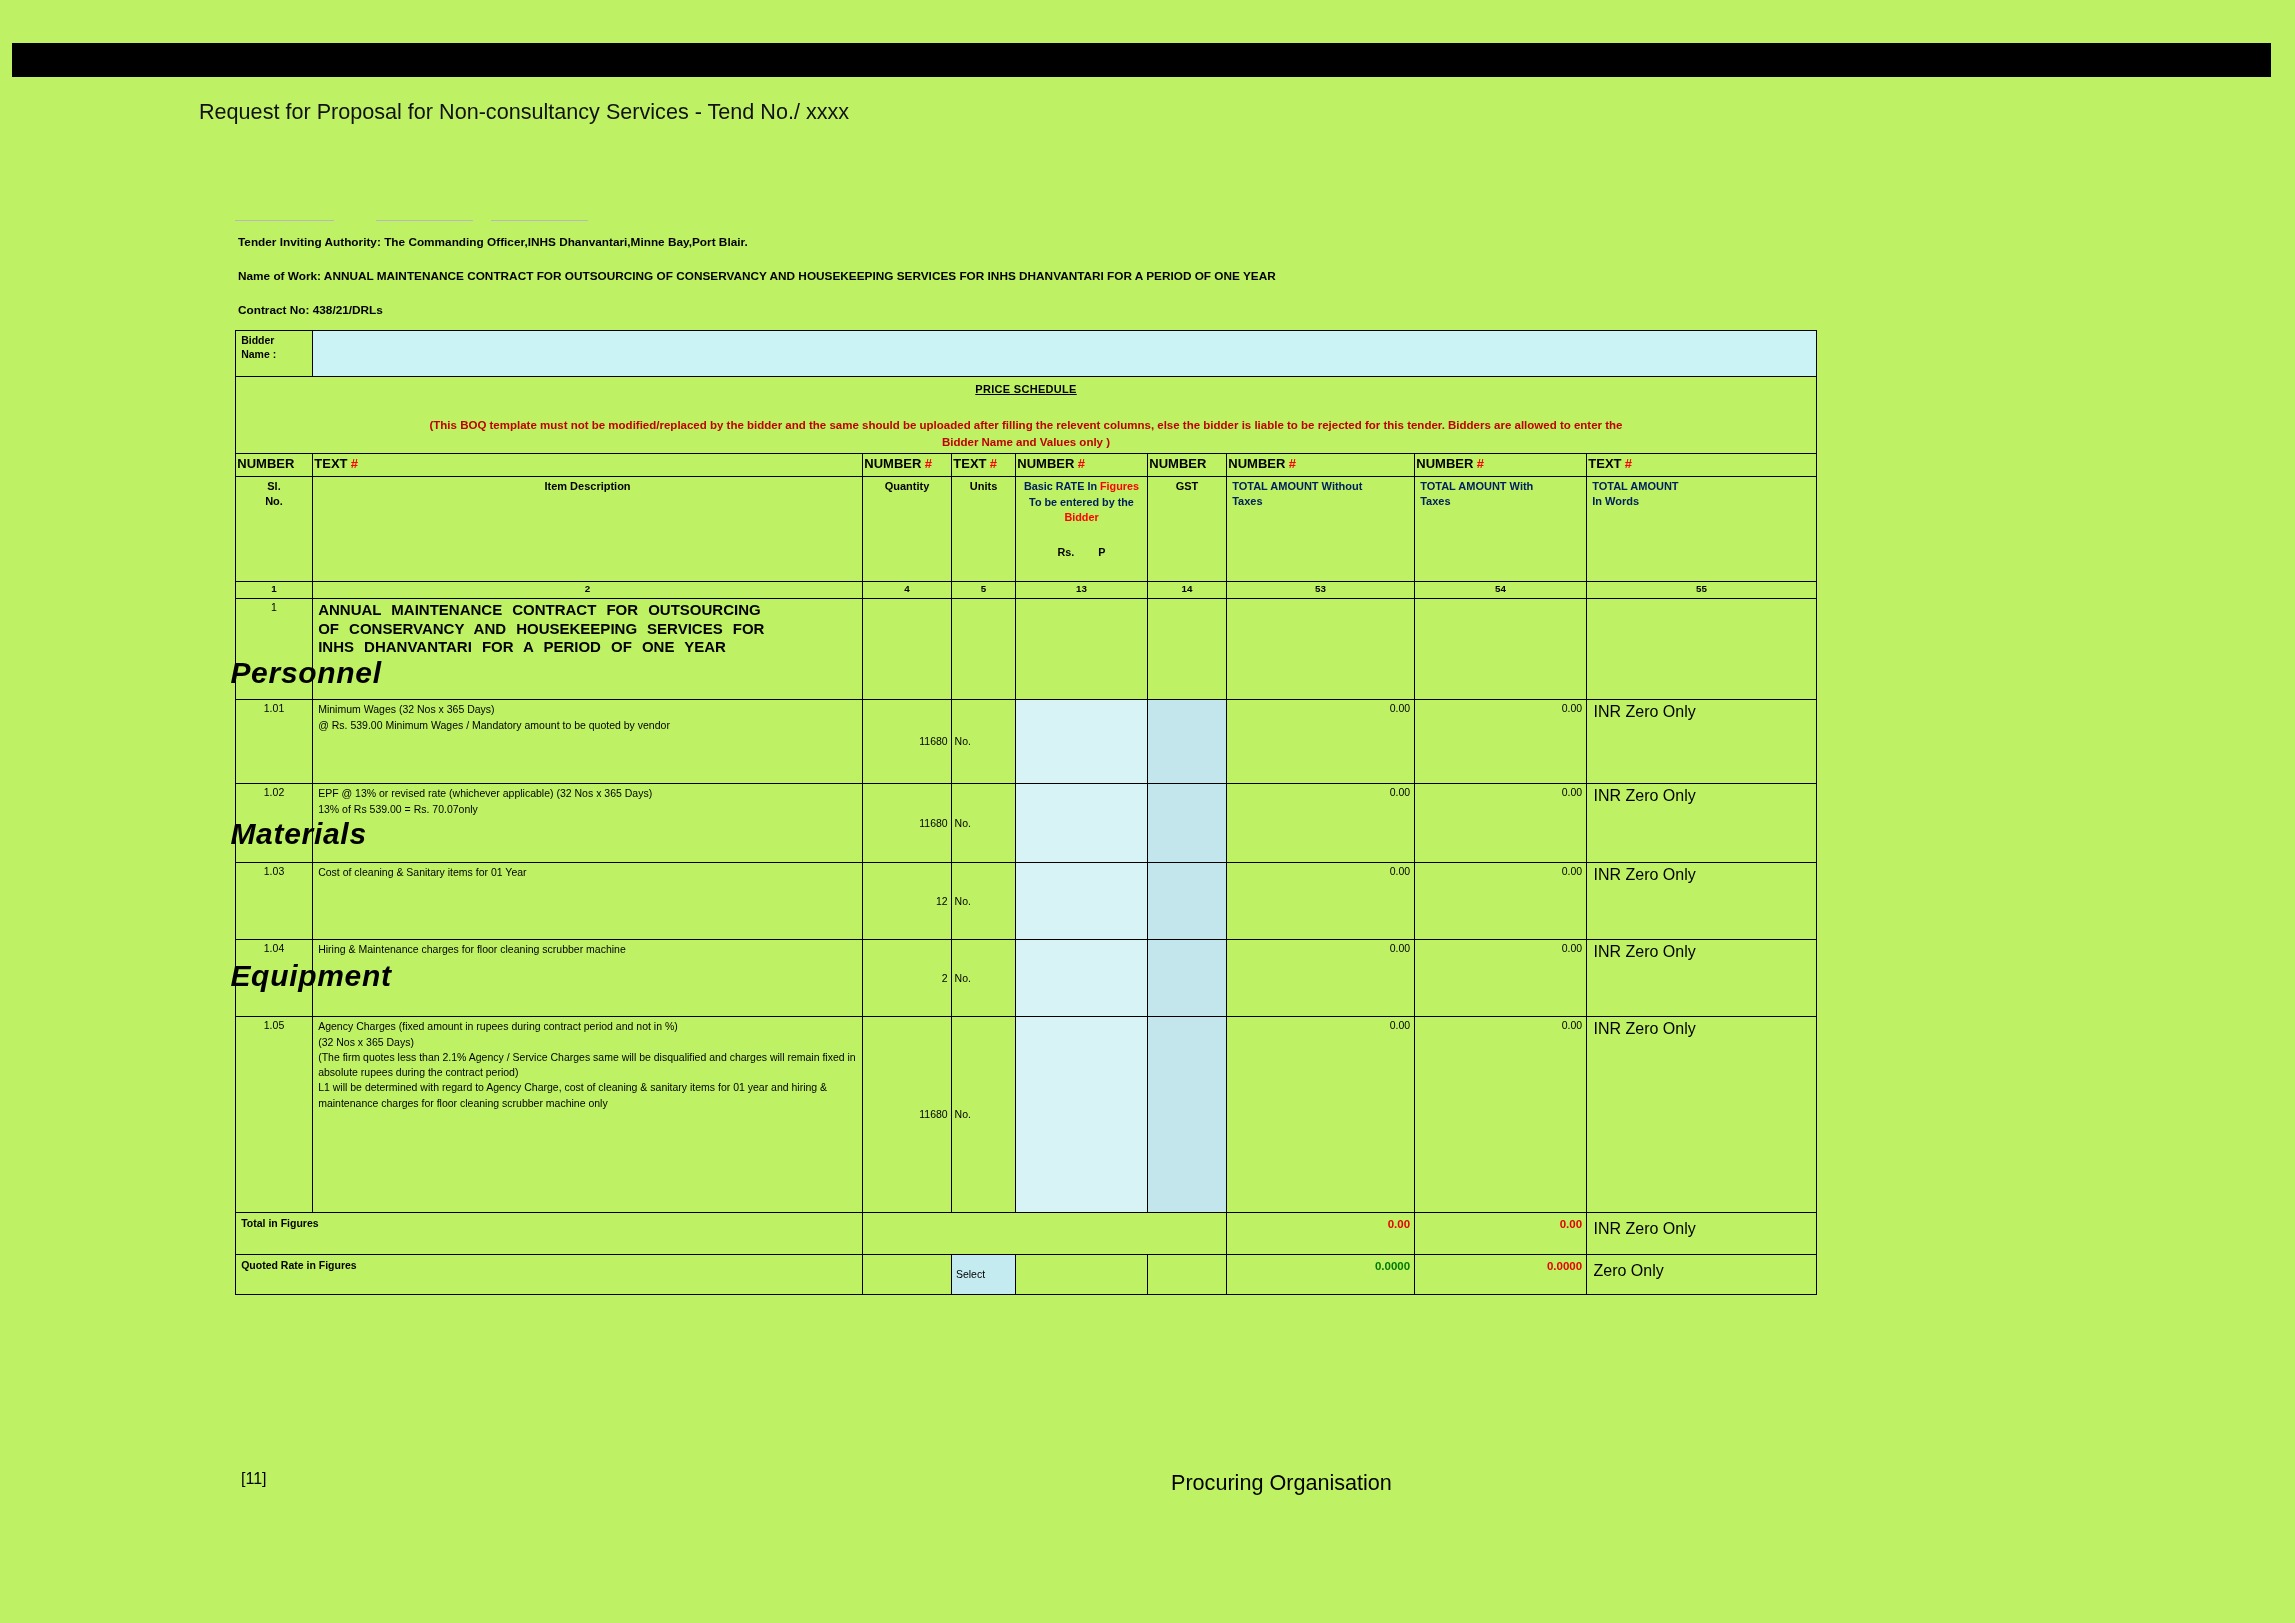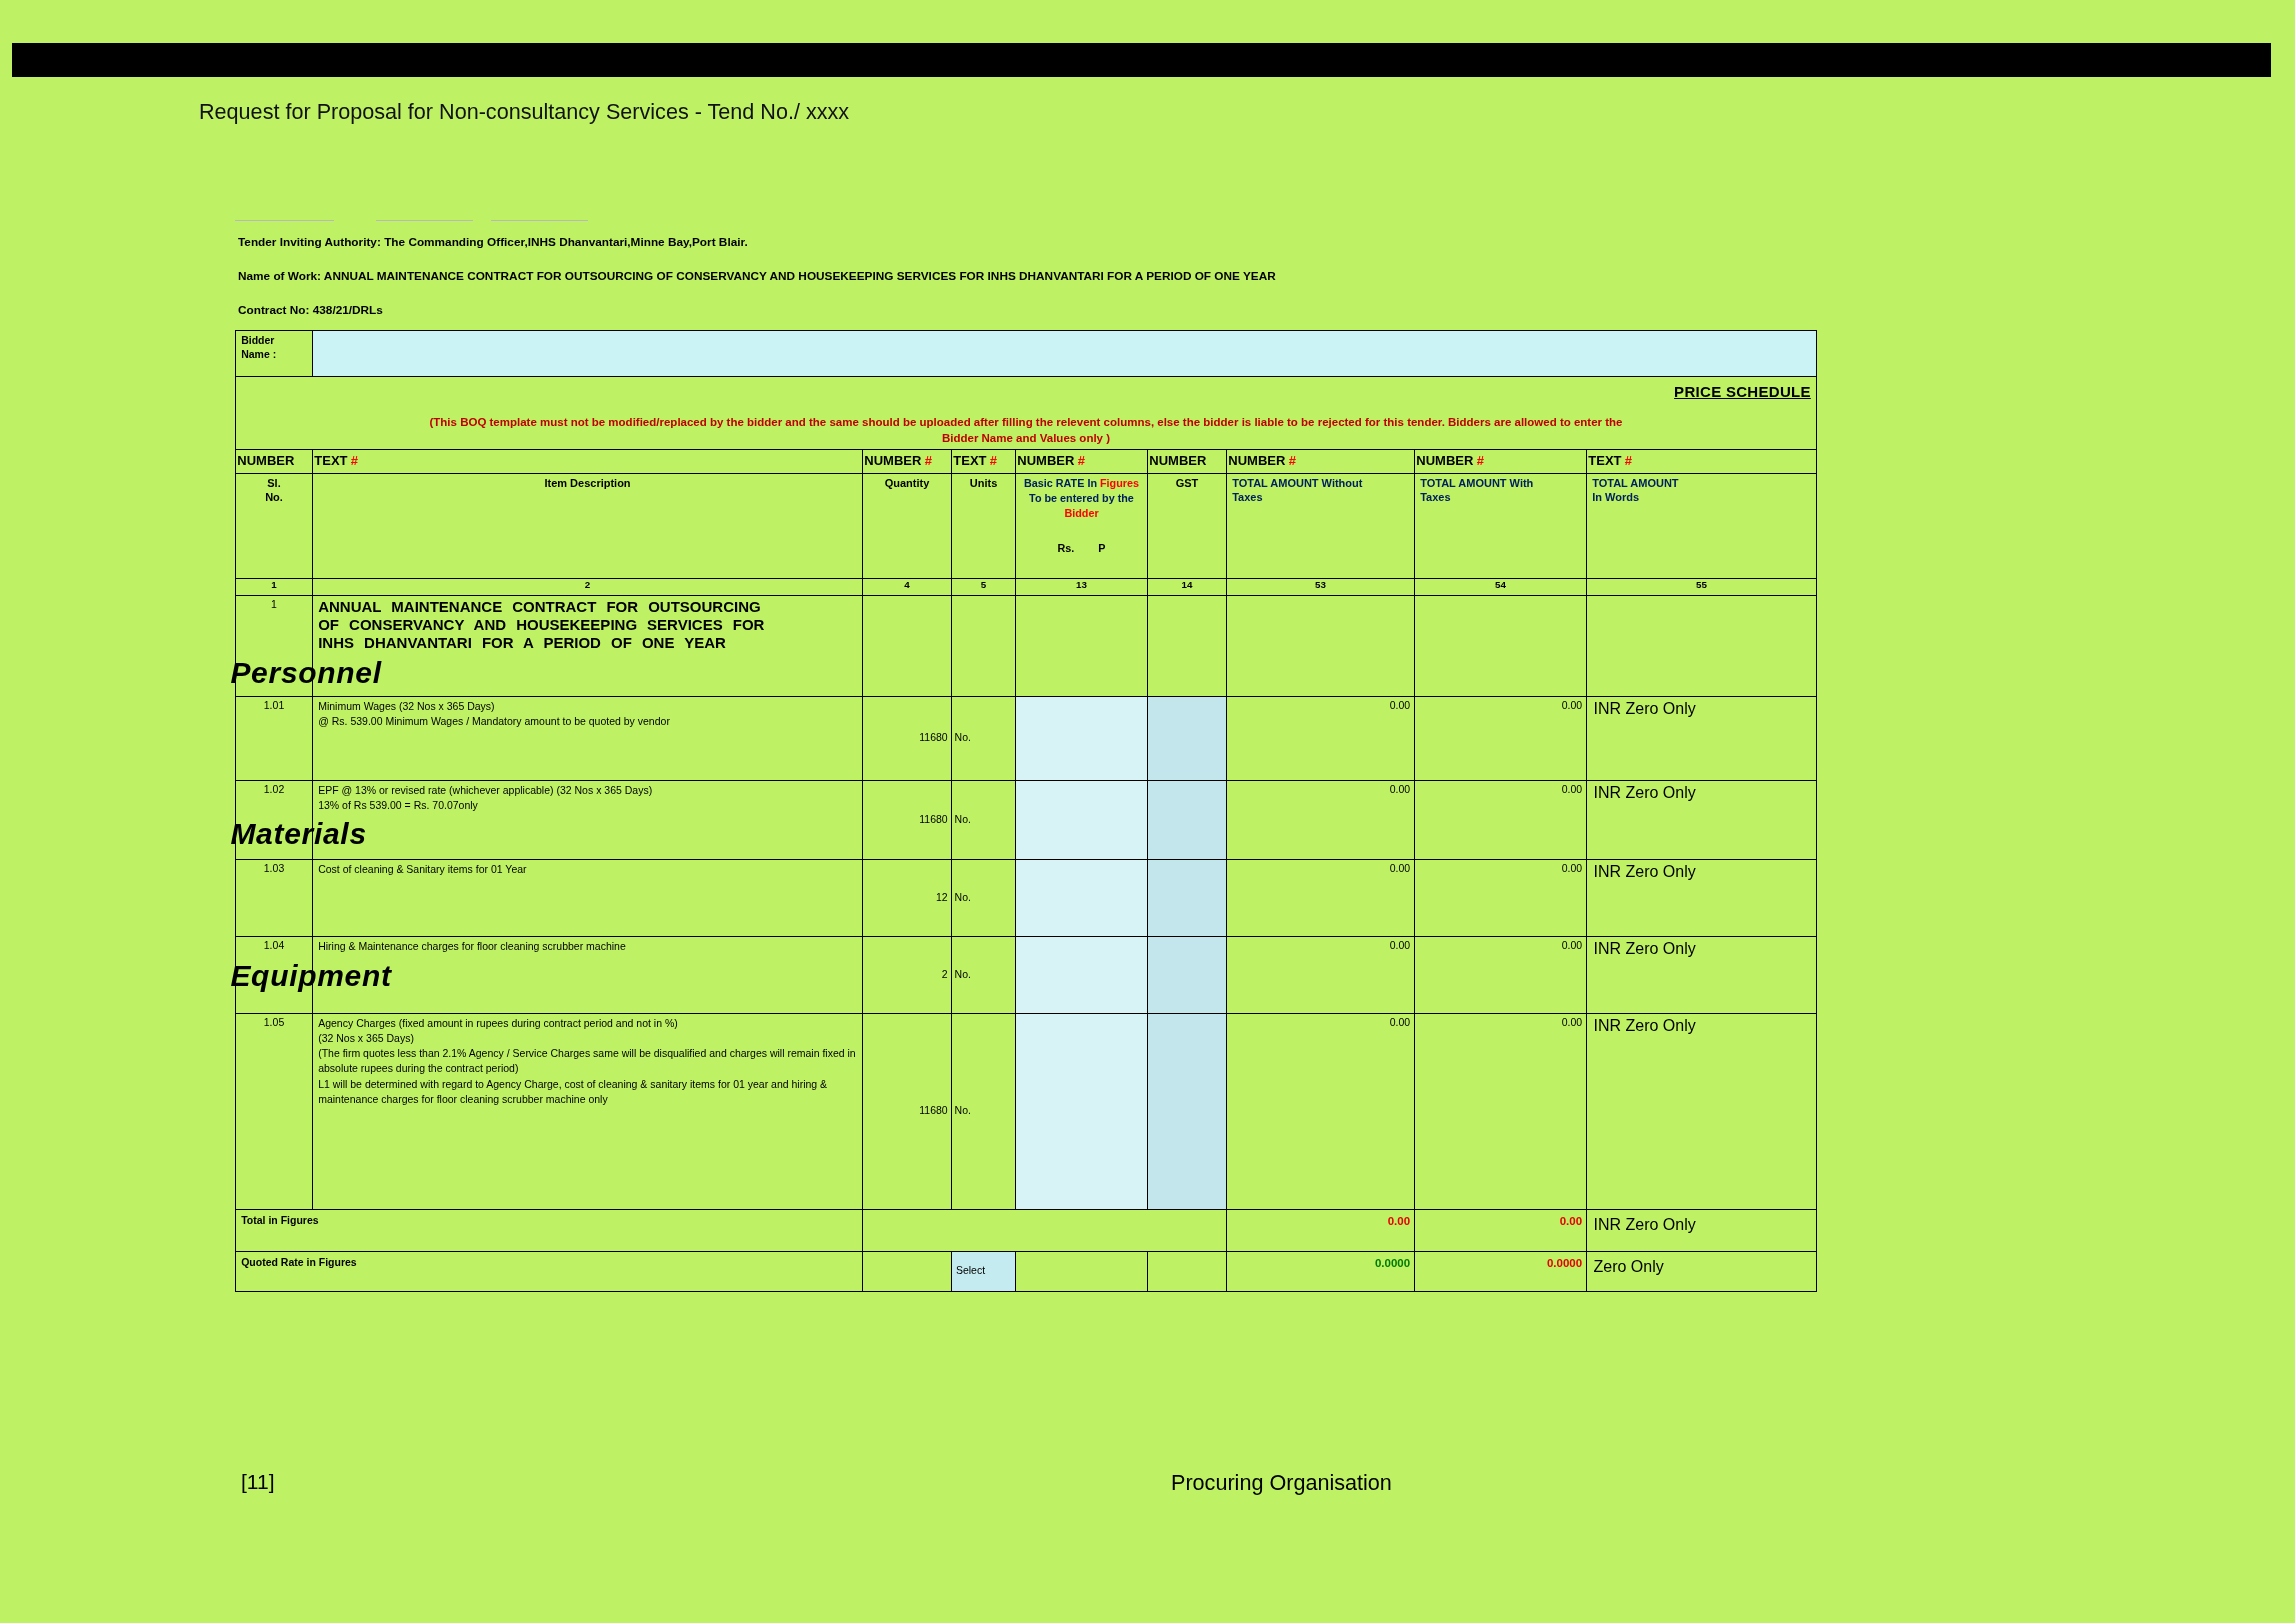--- a/index.html
+++ b/index.html
@@ -32,21 +32,21 @@
   .red-val { color: #e60000; font-weight: bold; }
   .green-val { color: #007a00; font-weight: bold; }
 
   .fill-bidder { background: #cbf2f4; }
   .rate-input { background: #d8f3f5; }
   .gst-input { background: #c2e6ec; }
 
   .bidder-label { font-weight: bold; font-size: 10.5px; line-height: 1.35; }
 
   .sched-cell { text-align: center; padding-top: 5.2px; }
-  .sched-title { font-size: 15px; font-weight: bold; text-decoration: underline; letter-spacing: 0.3px; margin-bottom: 12px; text-align: right; }
+  .sched-title { font-size: 11px; font-weight: bold; text-decoration: underline; letter-spacing: 0.3px; margin-bottom: 21px; }
   .disclaimer { color: #c00000; font-weight: bold; font-size: 11.5px; line-height: 1.45; }
 
   .type-cell { font-weight: bold; font-size: 13px; padding: 2.6px 1.3px; white-space: nowrap; }
 
   .hdr { font-weight: bold; font-size: 11px; }
   .hdr-center { text-align: center; }
   .rate-hdr { text-align: center; font-size: 10.8px; line-height: 1.4; }
   .rs-p { white-space: pre; color: #000; font-weight: bold; margin-top: 20px; text-align: center; }
 
   .num-cell { text-align: center; font-weight: bold; font-size: 9.8px; padding: 0.7px 1.3px; }
@@ -59,21 +59,21 @@
   .val { text-align: right; padding-right: 3.9px; font-size: 10.5px; }
   .words { font-size: 16px; padding-left: 6.5px; }
 
   .total-lbl { font-weight: bold; font-size: 10.5px; padding-top: 3.9px; }
   .total-val { text-align: right; font-size: 11.5px; padding-right: 3.9px; padding-top: 3.9px; }
   .select-cell { background: #c4ebf0; font-size: 10.5px; vertical-align: middle; padding-left: 3.9px; }
 
   .section-h { position: absolute; left: -4.6px; font-style: italic; font-weight: 800;
                font-size: 30px; letter-spacing: 0.7px; color: #000; white-space: nowrap; }
 
-  .footer-page { position: absolute; left: 241px; top: 1470px; font-size: 21px; }
+  .footer-page { position: absolute; left: 241px; top: 1470px; font-size: 16px; }
   .footer-org { position: absolute; left: 1171px; top: 1470px; font-size: 21.6px; }
 </style>
 </head>
 <body>
 
 <div class="page">
 
   <div class="topbar"></div>
 
   <div class="doc-title">Request for Proposal for Non-consultancy Services - Tend No./ xxxx</div>

